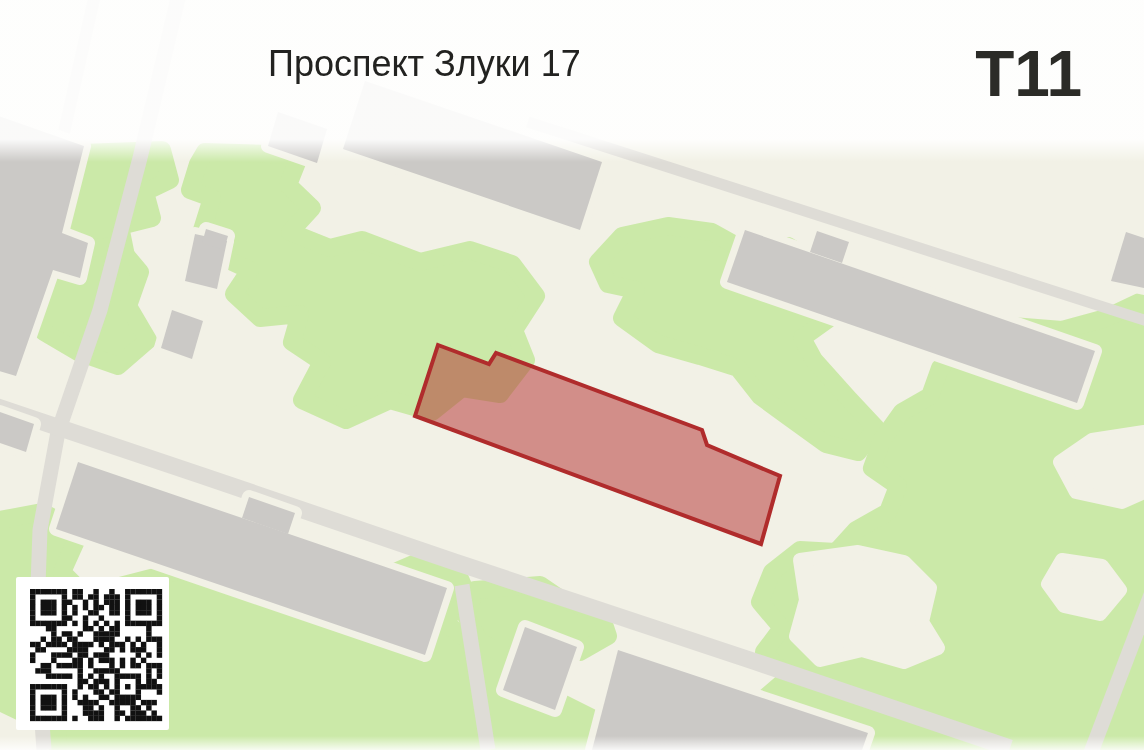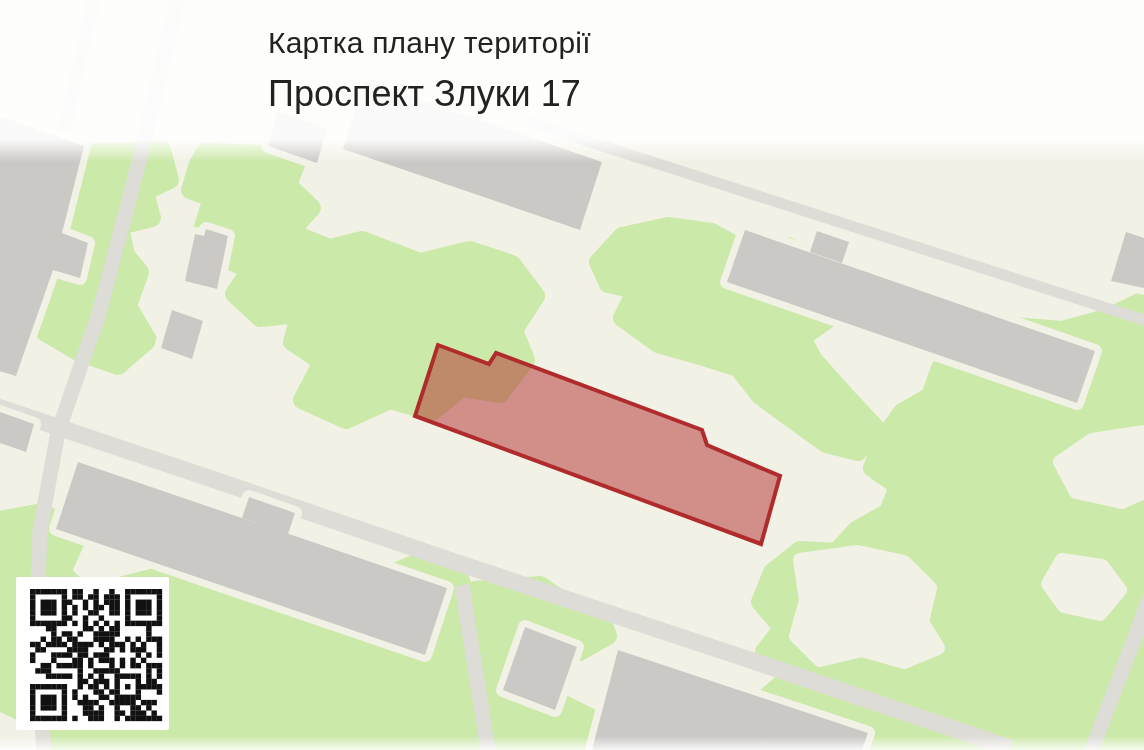--- a/index.html
+++ b/index.html
@@ -434,18 +434,18 @@
           <rect x="110.88" y="126.72" width="5.43" height="5.43"></rect>
           <rect x="116.16" y="126.72" width="5.43" height="5.43"></rect>
           <rect x="121.44" y="126.72" width="5.43" height="5.43"></rect>
           <rect x="126.72" y="126.72" width="5.43" height="5.43"></rect>
         </g>
     </g>
   </svg>
 
   <div class="header"></div>
   <div class="titles">
-    <div class="t1">Картка плану території</div>
     <div class="t2">Проспект Злуки 17</div>
   </div>
+  <div class="code">T11</div>
 
   <div class="bottomfade"></div>
 </div>
 
 </body></html>

